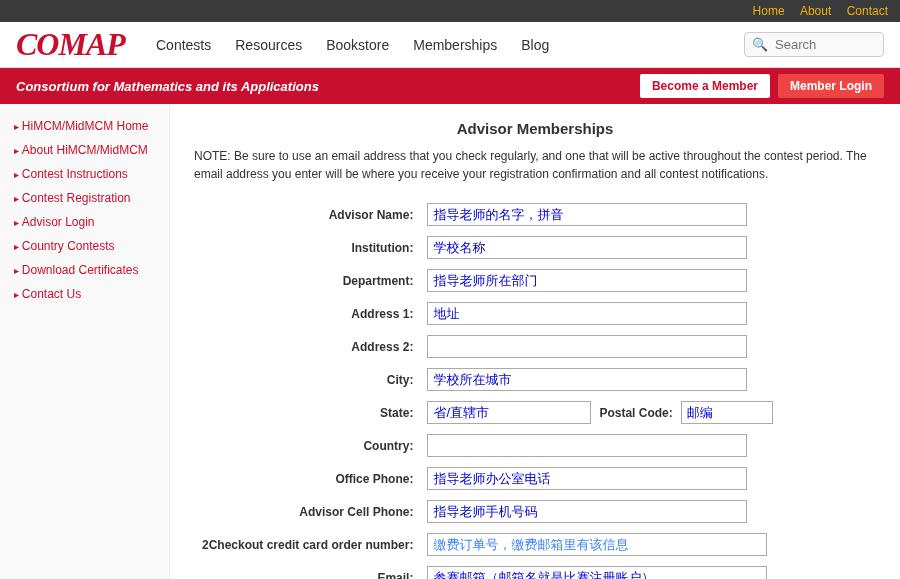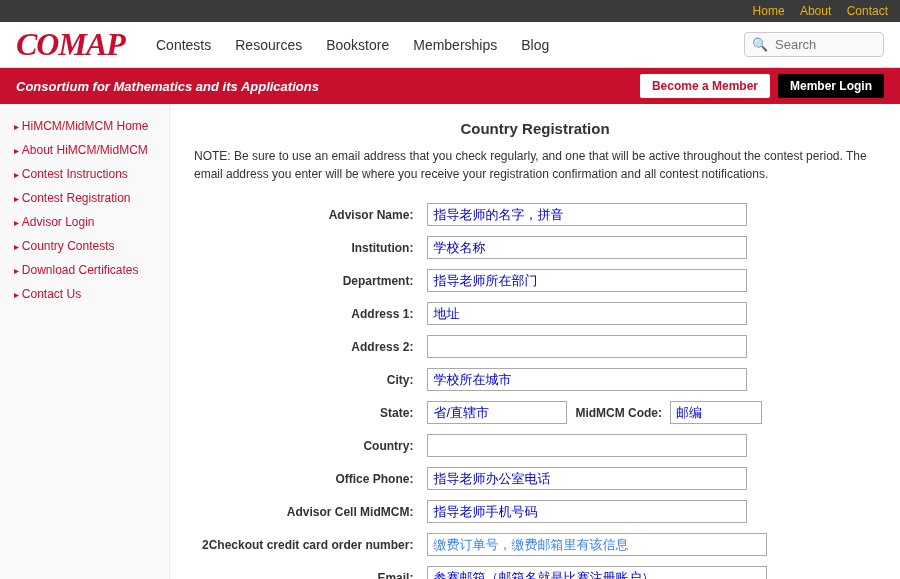--- a/index.html
+++ b/index.html
@@ -87,21 +87,21 @@
       background: #fff;
       color: #c8102e;
       border: none;
       padding: 5px 12px;
       font-size: 12px;
       font-weight: bold;
       cursor: pointer;
       border-radius: 2px;
     }
     .btn-member-login {
-      background: #000000;
+      background: #ef4444;
       color: #fff;
       border: none;
       padding: 5px 12px;
       font-size: 12px;
       font-weight: bold;
       cursor: pointer;
       border-radius: 2px;
     }
 
     
@@ -174,21 +174,21 @@
     .form-table input[type="text"],
     .form-table input[type="email"],
     .form-table input[type="password"] {
       border: 1px solid #aaa;
       padding: 3px 5px;
       font-size: 13px;
       width: 320px;
       color: #0000cc;
     }
     .form-table input.short {
-      width: 140px;
+      width: 164px;
     }
     .form-table input.postal {
       width: 92px;
     }
     .state-postal-row {
       display: flex;
       align-items: center;
       gap: 8px;
     }
     .state-postal-row .postal-label {
@@ -236,21 +236,21 @@
     <a>About HiMCM/MidMCM</a>
     <a>Contest Instructions</a>
     <a>Contest Registration</a>
     <a>Advisor Login</a>
     <a>Country Contests</a>
     <a>Download Certificates</a>
     <a>Contact Us</a>
   </div>
 
   <div class="content">
-    <div class="page-title">Country Registration</div>
+    <div class="page-title">Advisor Memberships</div>
     <div class="note-text">NOTE: Be sure to use an email address that you check regularly, and one that will be active throughout the contest period. The email address you enter will be where you receive your registration confirmation and all contest notifications.</div>
 
     <table class="form-table">
       <tbody>
           <tr>
         <td class="label-cell">Advisor Name:</td>
         <td class="input-cell">
           <input type="text" style="color: rgb(0, 0, 204);" value="指导老师的名字，拼音">
         </td>
       </tr>
@@ -282,39 +282,39 @@
         <td class="label-cell">City:</td>
         <td class="input-cell">
           <input type="text" style="color: rgb(0, 0, 204);" value="学校所在城市">
         </td>
       </tr>
       <tr>
         <td class="label-cell">State:</td>
         <td class="input-cell">
           <div class="state-postal-row">
             <input type="text" class="short" style="color: rgb(0, 0, 204);" value="省/直辖市">
-            <span class="postal-label">MidMCM Code:</span>
+            <span class="postal-label">Postal Code:</span>
             <input type="text" class="postal" style="color: rgb(0, 0, 204);" value="邮编">
           </div>
         </td>
       </tr>
       <tr>
         <td class="label-cell">Country:</td>
         <td class="input-cell">
           <input type="text" style="">
         </td>
       </tr>
       <tr>
         <td class="label-cell">Office Phone:</td>
         <td class="input-cell">
           <input type="text" style="color: rgb(0, 0, 204);" value="指导老师办公室电话">
         </td>
       </tr>
       <tr>
-        <td class="label-cell">Advisor Cell MidMCM:</td>
+        <td class="label-cell">Advisor Cell Phone:</td>
         <td class="input-cell">
           <input type="text" style="color: rgb(0, 0, 204);" value="指导老师手机号码">
         </td>
       </tr>
       <tr>
         <td class="label-cell">2Checkout credit card order number:</td>
         <td class="input-cell">
           <input type="text" style="color: #3b82f6; width: 340px;" value="缴费订单号，缴费邮箱里有该信息">
         </td>
       </tr>

